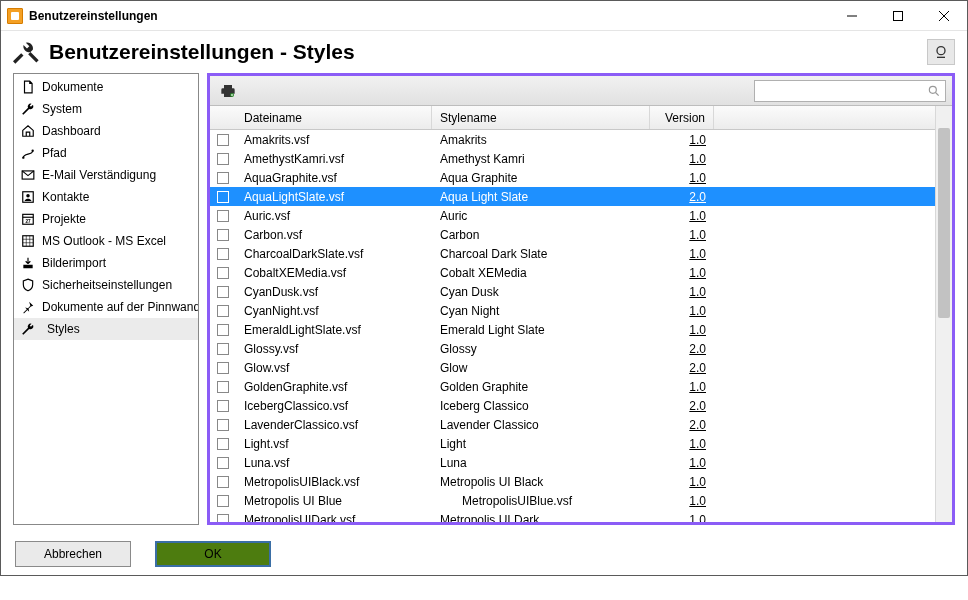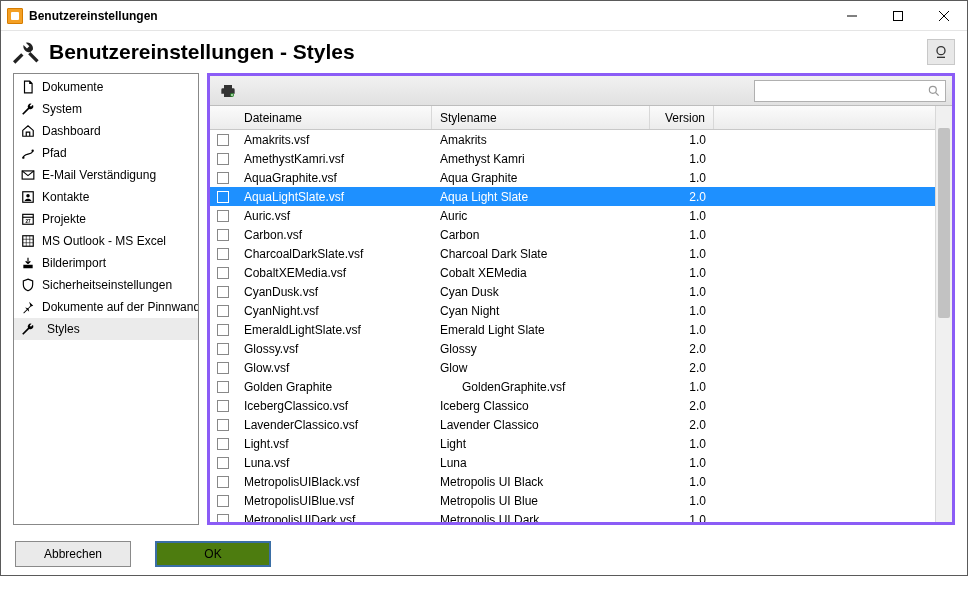--- a/index.html
+++ b/index.html
@@ -40,21 +40,21 @@
   .th.sname  { width: 218px; }
   .th.ver    { width: 64px; justify-content:flex-end; }
   .th.rest   { flex:1; border-right:none; }
 
   .tr { display:flex; height: 19px; align-items:center; }
   .tr.selected { background:#1e90ff; color:#fff; }
   .td { display:flex; align-items:center; padding: 0 8px; overflow:hidden; white-space:nowrap; }
   .td.check { width:26px; padding:0; justify-content:center; }
   .td.name  { width:196px; }
   .td.sname { width:218px; }
-  .td.ver   { width:64px; justify-content:flex-end; }
+  .td.ver   { width:64px; justify-content:flex-end;text-decoration:underline; }
   .chk { width:12px; height:12px; border:1px solid #888; background:#fff; }
   .tr.selected .chk { border-color:#fff; background:transparent; }
 
   .vscroll { width: 17px; background:#f0f0f0; border-left:1px solid #d8d8d8; position:relative; }
   .vthumb { position:absolute; left:2px; right:2px; top:22px; height:190px; background:#c2c2c2; border-radius:2px; }
 
   .footer { height: 42px; display:flex; align-items:center; padding: 0 14px; gap: 24px; }
   .btn { width: 116px; height: 26px; border:1px solid #8a8a8a; background:#eaeaea; display:flex; align-items:center; justify-content:center; cursor:default; }
   .btn.primary { background:#4d7c0f; border:2px solid #3a6ea5; }
 
@@ -342,22 +342,22 @@
                   <div class="chk"></div>
                 </div>
                 <div class="td name">Glow.vsf</div>
                 <div class="td sname">Glow</div>
                 <div class="td ver">2.0</div>
               </div>
               <div class="tr">
                 <div class="td check">
                   <div class="chk"></div>
                 </div>
+                <div class="td name">GoldenGraphite.vsf</div>
                 <div class="td sname">Golden Graphite</div>
-                <div class="td name">GoldenGraphite.vsf</div>
                 <div class="td ver">1.0</div>
               </div>
               <div class="tr">
                 <div class="td check">
                   <div class="chk"></div>
                 </div>
                 <div class="td name">IcebergClassico.vsf</div>
                 <div class="td sname">Iceberg Classico</div>
                 <div class="td ver">2.0</div>
               </div>
@@ -390,22 +390,22 @@
                   <div class="chk"></div>
                 </div>
                 <div class="td name">MetropolisUIBlack.vsf</div>
                 <div class="td sname">Metropolis UI Black</div>
                 <div class="td ver">1.0</div>
               </div>
               <div class="tr">
                 <div class="td check">
                   <div class="chk"></div>
                 </div>
+                <div class="td sname">Metropolis UI Blue</div>
                 <div class="td name">MetropolisUIBlue.vsf</div>
-                <div class="td sname">Metropolis UI Blue</div>
                 <div class="td ver">1.0</div>
               </div>
               <div class="tr">
                 <div class="td check">
                   <div class="chk"></div>
                 </div>
                 <div class="td name">MetropolisUIDark.vsf</div>
                 <div class="td sname">Metropolis UI Dark</div>
                 <div class="td ver">1.0</div>
               </div>

